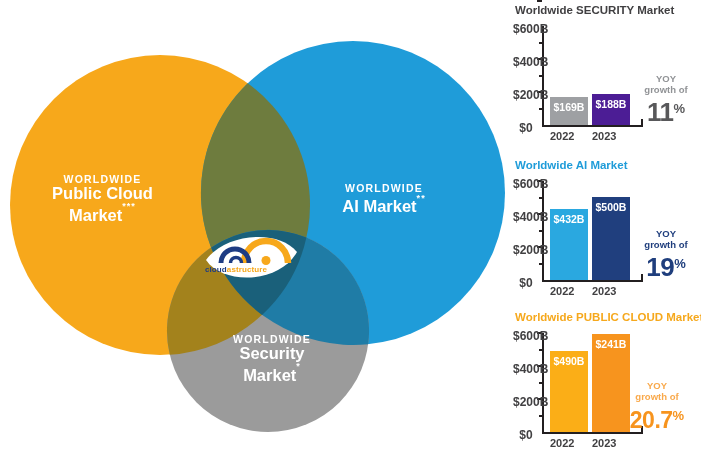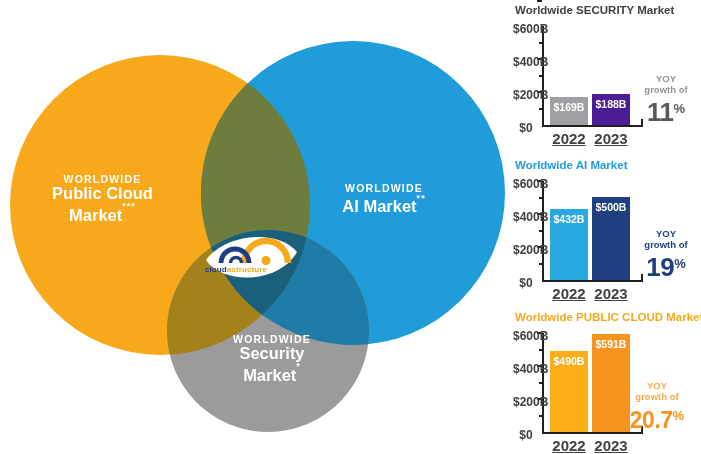--- a/index.html
+++ b/index.html
@@ -29,22 +29,22 @@
   .xaxis { position:absolute; left:29px; top:125px; width:101px; height:2px; background:#231f20; }
   .xaxis-endtick { position:absolute; left:128px; top:119px; width:2px; height:6px; background:#231f20; }
   .ytick { position:absolute; height:2px; background:#231f20; }
   .ytick.major { left:24px; width:5px; }
   .ytick.minor { left:26px; width:3px; }
   .ylab { position:absolute; left:0; width:26px; text-align:center; font-size:12px;
           font-weight:bold; color:#414042; }
   .bar { position:absolute; bottom:22px; width:38px; text-align:center; }
   .bar-0 { left:37px; } .bar-1 { left:79px; }
   .bar-label { display:block; padding-top:4px; color:#ffffff; font-size:10.5px; font-weight:bold; }
-  .year { position:absolute; top:130px; width:38px; text-align:center; font-size:15px;
-          font-weight:bold; color:#414042;text-decoration:underline; }
+  .year { position:absolute; top:130px; width:38px; text-align:left; font-size:11px;
+          font-weight:bold; color:#414042; }
   .year-0 { left:37px; } .year-1 { left:79px; }
   .yoy { position:absolute; left:118px; width:70px; top:73px; text-align:center; }
   .yoy-line { font-size:9.5px; font-weight:bold; line-height:11px; }
   .yoy-value { font-size:26px; font-weight:bold; line-height:27px; letter-spacing:-0.5px; }
   .yoy-suffix { font-size:13px; font-weight:bold; vertical-align:8px; letter-spacing:0; }
   #chart-cloud .yoy { left:100px; width:88px; }
   #chart-cloud .yoy-value { font-size:23px; }
 </style>
 </head>
 <body>
@@ -165,21 +165,21 @@
       <div class="ytick major" style="top:91px"></div>
       <div class="ytick minor" style="top:107.5px"></div>
       <div class="ylab" style="top:22px">$600B</div>
       <div class="ylab" style="top:55px">$400B</div>
       <div class="ylab" style="top:88px">$200B</div>
       <div class="ylab" style="top:121px">$0</div>
       <div class="bar bar-0" style="height: 81px; background: rgb(251, 174, 23);">
         <span class="bar-label">$490B</span>
         </div>
       <div class="bar bar-1" style="height: 98px; background: rgb(247, 148, 30);">
-        <span class="bar-label">$591B</span>
+        <span class="bar-label">$241B</span>
         </div>
       <div class="year year-0">2022</div>
       <div class="year year-1">2023</div>
       <div class="yoy">
         <div class="yoy-line" style="color: rgb(249, 169, 75);">YOY</div>
         <div class="yoy-line" style="color: rgb(249, 169, 75);">growth of</div>
         <div class="yoy-value" style="color: rgb(247, 148, 30); text-align: center;"><span>20.7</span><span class="yoy-suffix">%</span></div>
       </div>
     </div>
 

